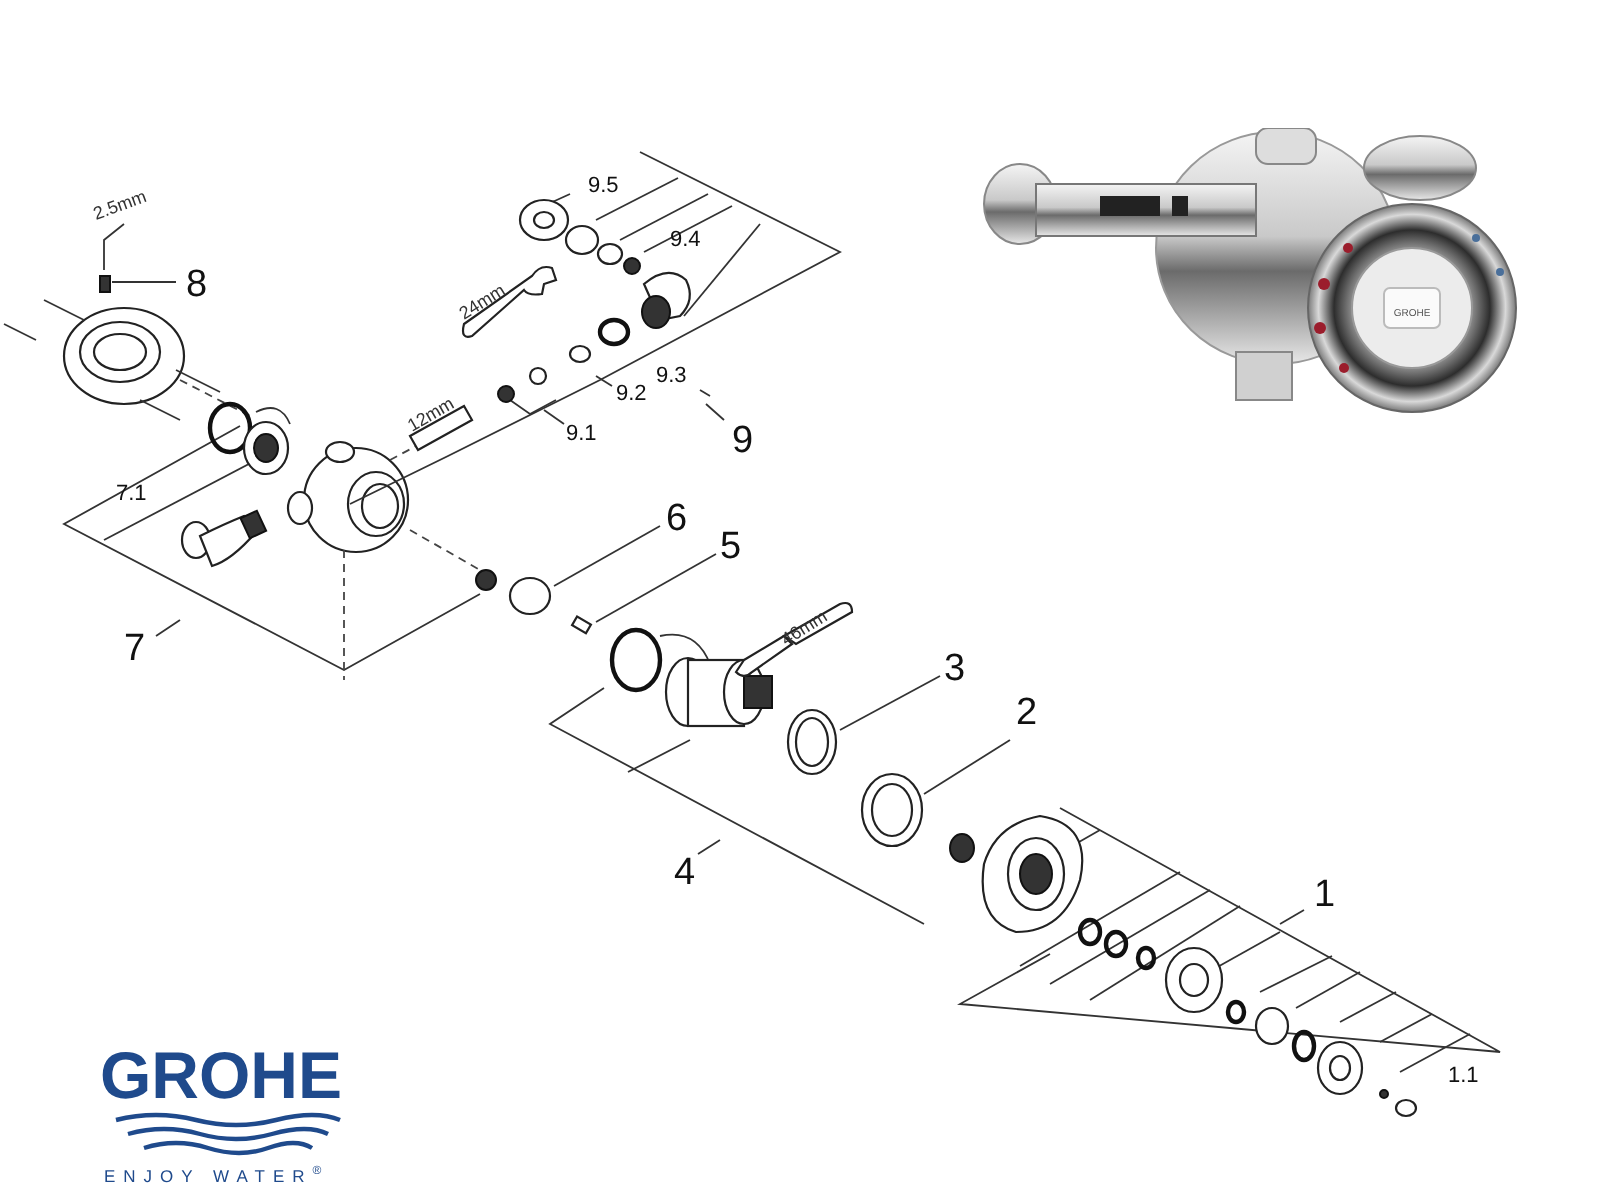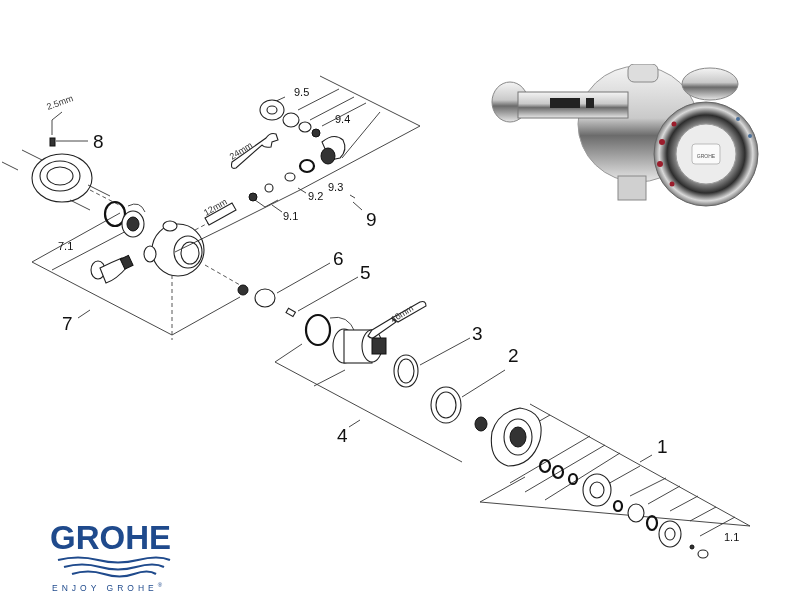--- a/index.html
+++ b/index.html
@@ -244,14 +244,14 @@
   </svg>
 </div>
 
 <div class="logo">
   <span class="logo-word">GROHE</span>
   <svg width="130" height="22" viewBox="0 0 130 22">
     <path d="M8 4 Q28 -1 48 4 T88 4 T120 4" stroke="#1f4a8c" stroke-width="2.2" fill="none"></path>
     <path d="M14 11 Q32 6 50 11 T86 11 T114 11" stroke="#1f4a8c" stroke-width="2.2" fill="none"></path>
     <path d="M22 18 Q38 13 54 18 T84 18 T106 18" stroke="#1f4a8c" stroke-width="2.2" fill="none"></path>
   </svg>
-  <span class="logo-tag"><span>ENJOY GROHE</span><sup style="font-size:6px;letter-spacing:0">®</sup></span>
+  <span class="logo-tag"><span>ENJOY WATER</span><sup style="font-size:6px;letter-spacing:0">®</sup></span>
 </div>
 
 </body></html>

